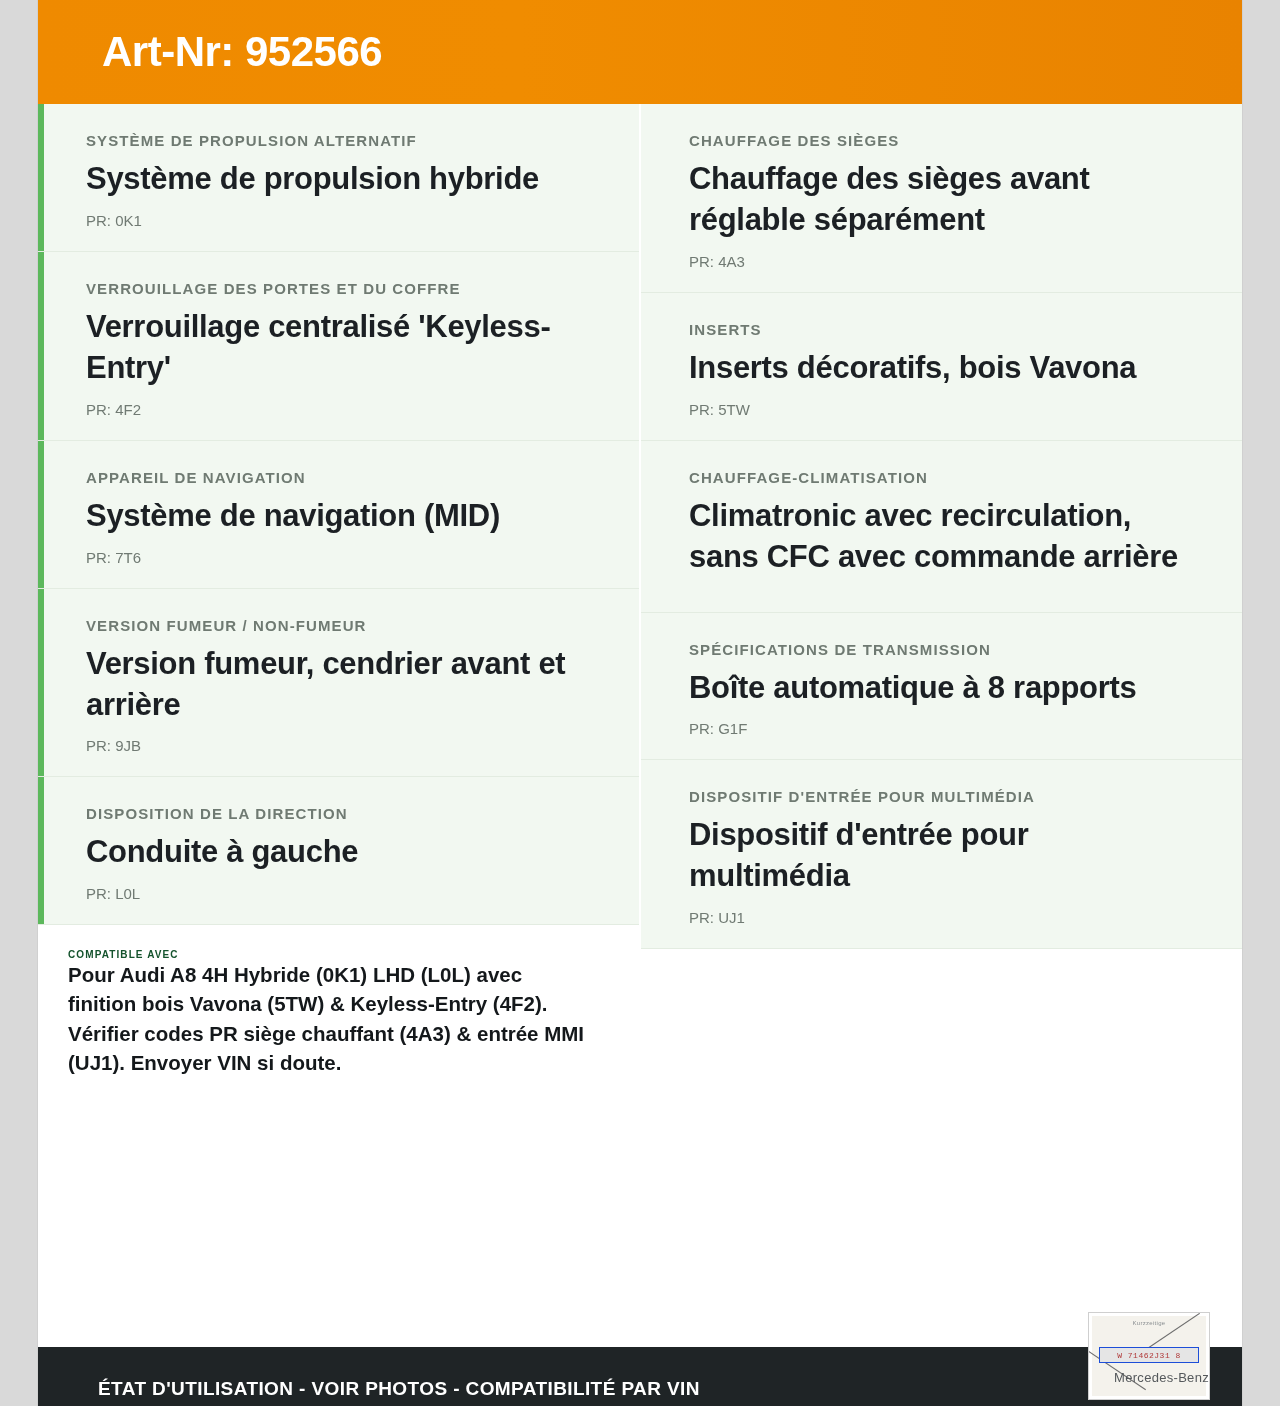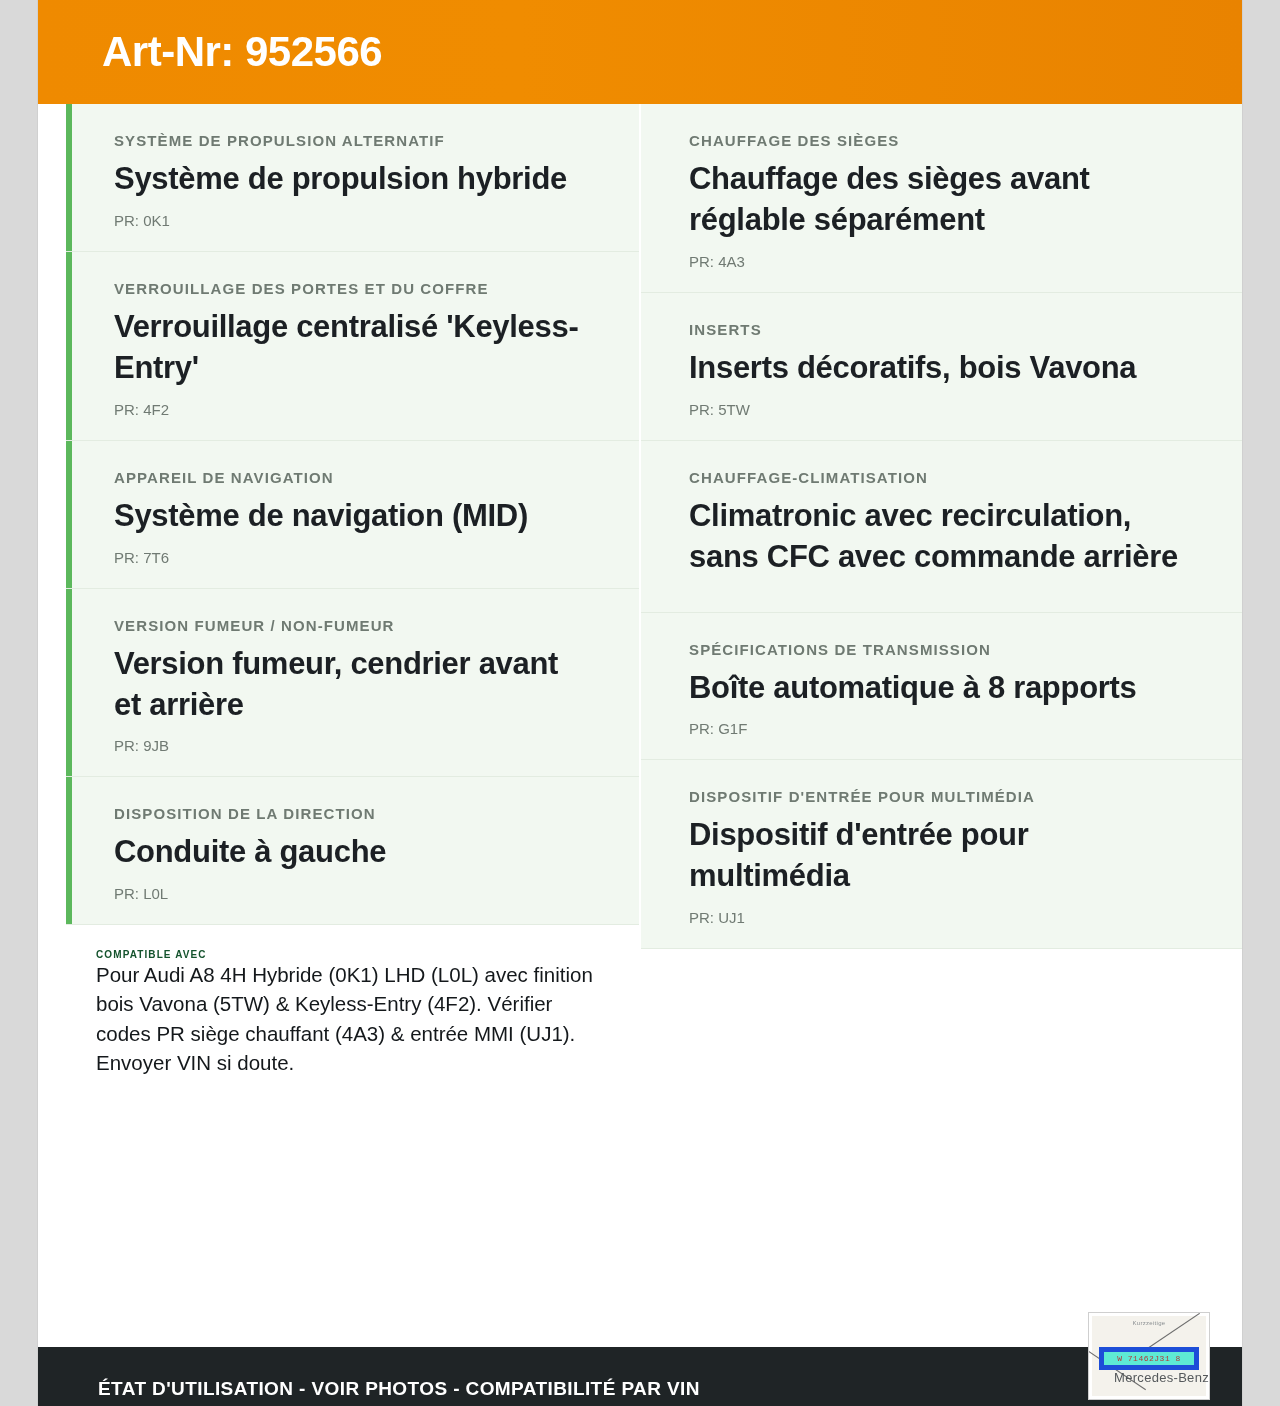--- a/index.html
+++ b/index.html
@@ -43,21 +43,21 @@
   
   .columns {
     display: flex;
     height: 1229px;
     align-items: flex-start;
   }
   .col {
     width: 602px;
     background: #ffffff;
   }
-  .col-left { padding-right: 0; padding-left: 28px; }
+  .col-left { padding-right: 0; }
 
   .feature {
     position: relative;
     background: #f2f8f1;
     border-bottom: 1px solid #e3ece1;
     padding: 28px 46px 22px 48px;
   }
   .feature.accent::before {
     content: "";
     position: absolute;
@@ -95,21 +95,21 @@
     font-size: 10px;
     letter-spacing: 1.1px;
     text-transform: uppercase;
     color: #14532d;
     font-weight: bold;
   }
   .compat .text {
     font-size: 20.5px;
     line-height: 1.42;
     color: #14181b;
-    font-weight: 400;
+    font-weight: 700;
   }
 
   
   .divider {
     width: 2px;
     background: #ffffff;
   }
 
   
   .footer {
@@ -162,23 +162,23 @@
     height: 1px;
     background: #6d6d6d;
   }
   .stamp .diagA { transform: rotate(34deg); transform-origin: left center; }
   .stamp .diagB { transform: rotate(-34deg); transform-origin: left center; top: 45%; }
   .stamp .band {
     position: absolute;
     left: 10px;
     right: 10px;
     top: 34px;
-    height: 23px;
-    background: #5eead4;
-    border: 5px solid #1d4ed8;
+    height: 16px;
+    background: #e5e5e5;
+    border: 1px solid #1d4ed8;
     display: flex;
     align-items: center;
     justify-content: center;
     overflow: hidden;
   }
   .stamp .band span {
     font-family: "Liberation Mono", monospace;
     font-size: 8px;
     color: #b03a3a;
     letter-spacing: 0.5px;

